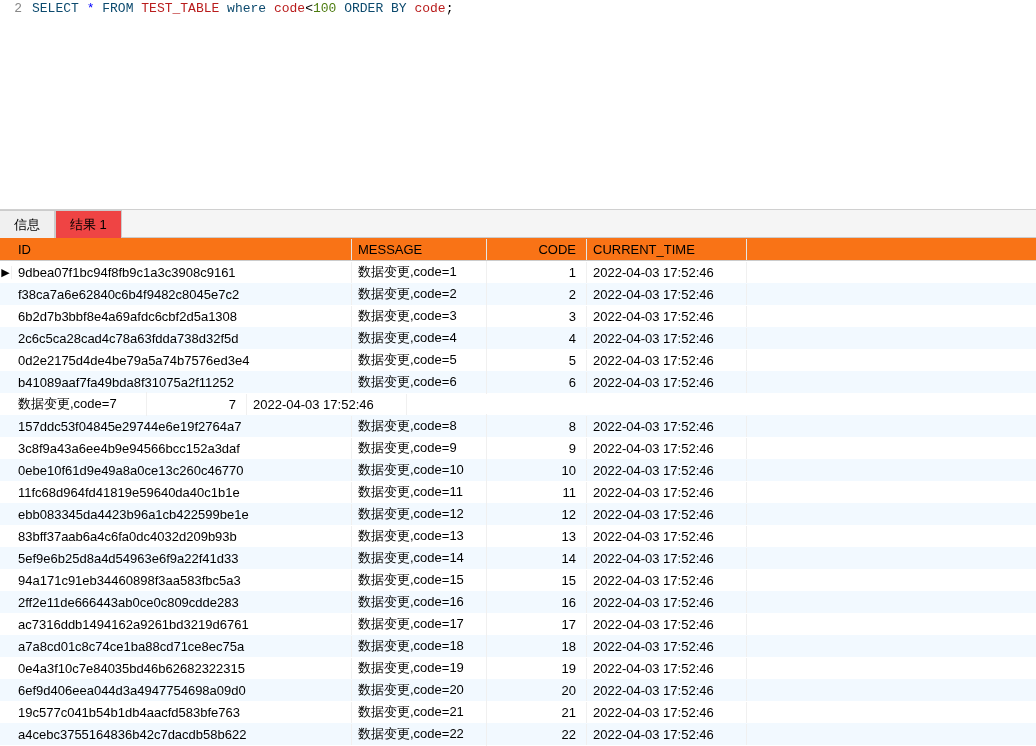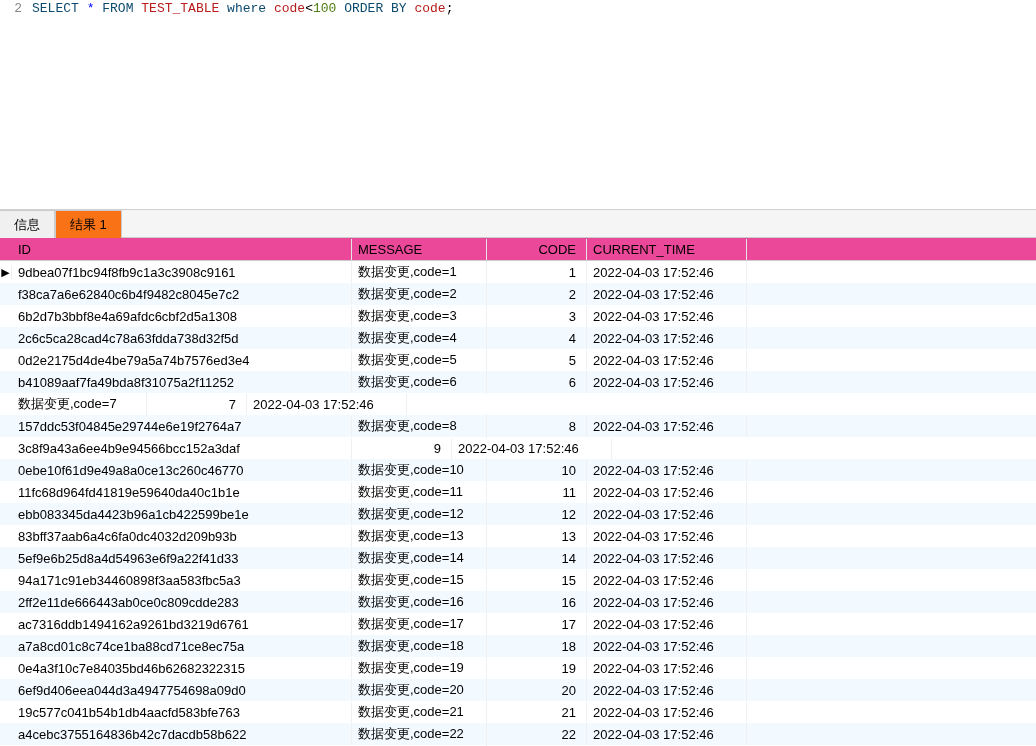--- a/index.html
+++ b/index.html
@@ -61,38 +61,38 @@
       cursor: pointer;
       position: relative;
       top: 1px;
     }
     .tab.inactive {
       background: #f0f0f0;
       border-left: none;
       margin-top: 34px;
     }
     .tab.active {
-      background: #f97316;
+      background: #ef4444;
       border-top: 1px solid #cccccc;
       border-right: 1px solid #cccccc;
       border-left: 1px solid #cccccc;
     }
     .tab:first-child {
       border-left: none;
       margin-left: 0;
     }
     .grid-container {
       flex: 1;
       overflow: hidden;
       display: flex;
       flex-direction: column;
     }
     .grid-header-row {
       display: flex;
-      background: #ec4899;
+      background: #f97316;
       border-bottom: 1px solid #cccccc;
       height: 23px;
       align-items: center;
       font-size: 13px;
     }
     .grid-header-cell {
       padding: 3px 6px;
       border-right: 1px solid #e5e5e5;
       overflow: hidden;
       white-space: nowrap;
@@ -204,20 +204,21 @@
       <div class="grid-row">
         <div class="grid-cell row-marker"></div>
         <div class="grid-cell col-id">157ddc53f04845e29744e6e19f2764a7</div>
         <div class="grid-cell col-msg">数据变更,code=8</div>
         <div class="grid-cell col-code">8</div>
         <div class="grid-cell col-time">2022-04-03 17:52:46</div>
       </div>
       <div class="grid-row">
         <div class="grid-cell row-marker"></div>
         <div class="grid-cell col-id">3c8f9a43a6ee4b9e94566bcc152a3daf</div>
+        <div class="grid-cell col-msg">数据变更,code=9</div>
         <div class="grid-cell col-code">9</div>
         <div class="grid-cell col-time">2022-04-03 17:52:46</div>
       </div>
       <div class="grid-row">
         <div class="grid-cell row-marker"></div>
         <div class="grid-cell col-id">0ebe10f61d9e49a8a0ce13c260c46770</div>
         <div class="grid-cell col-msg">数据变更,code=10</div>
         <div class="grid-cell col-code">10</div>
         <div class="grid-cell col-time">2022-04-03 17:52:46</div>
       </div>

